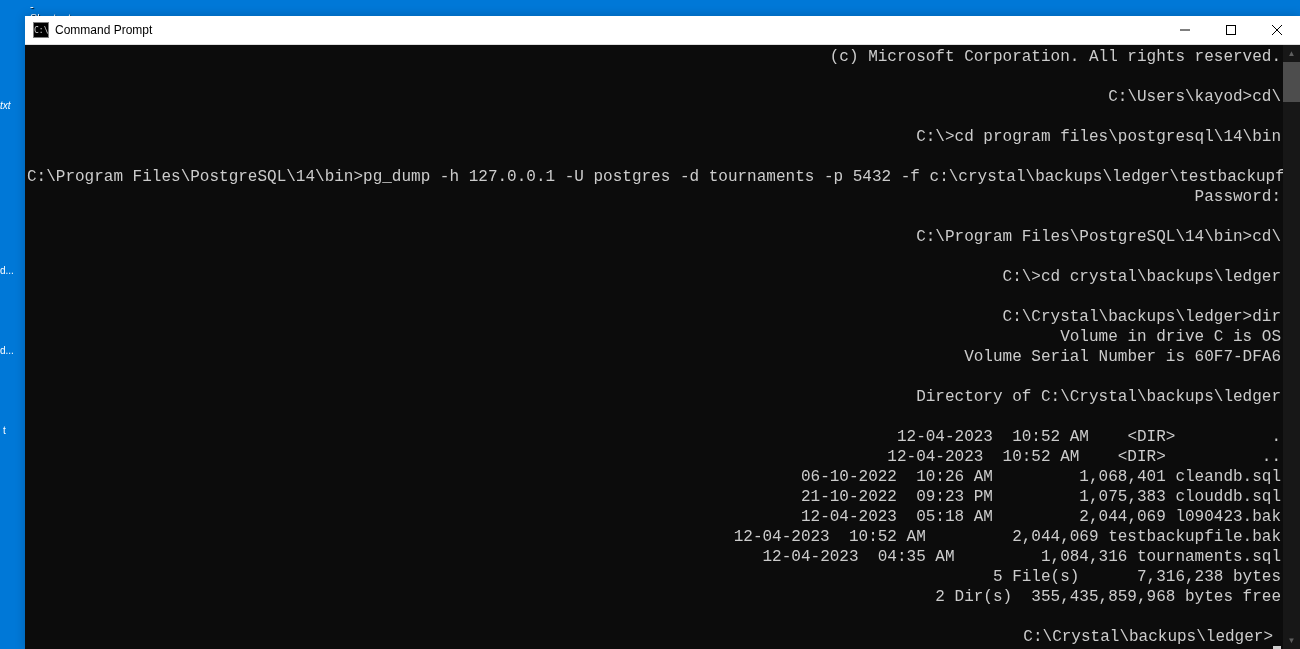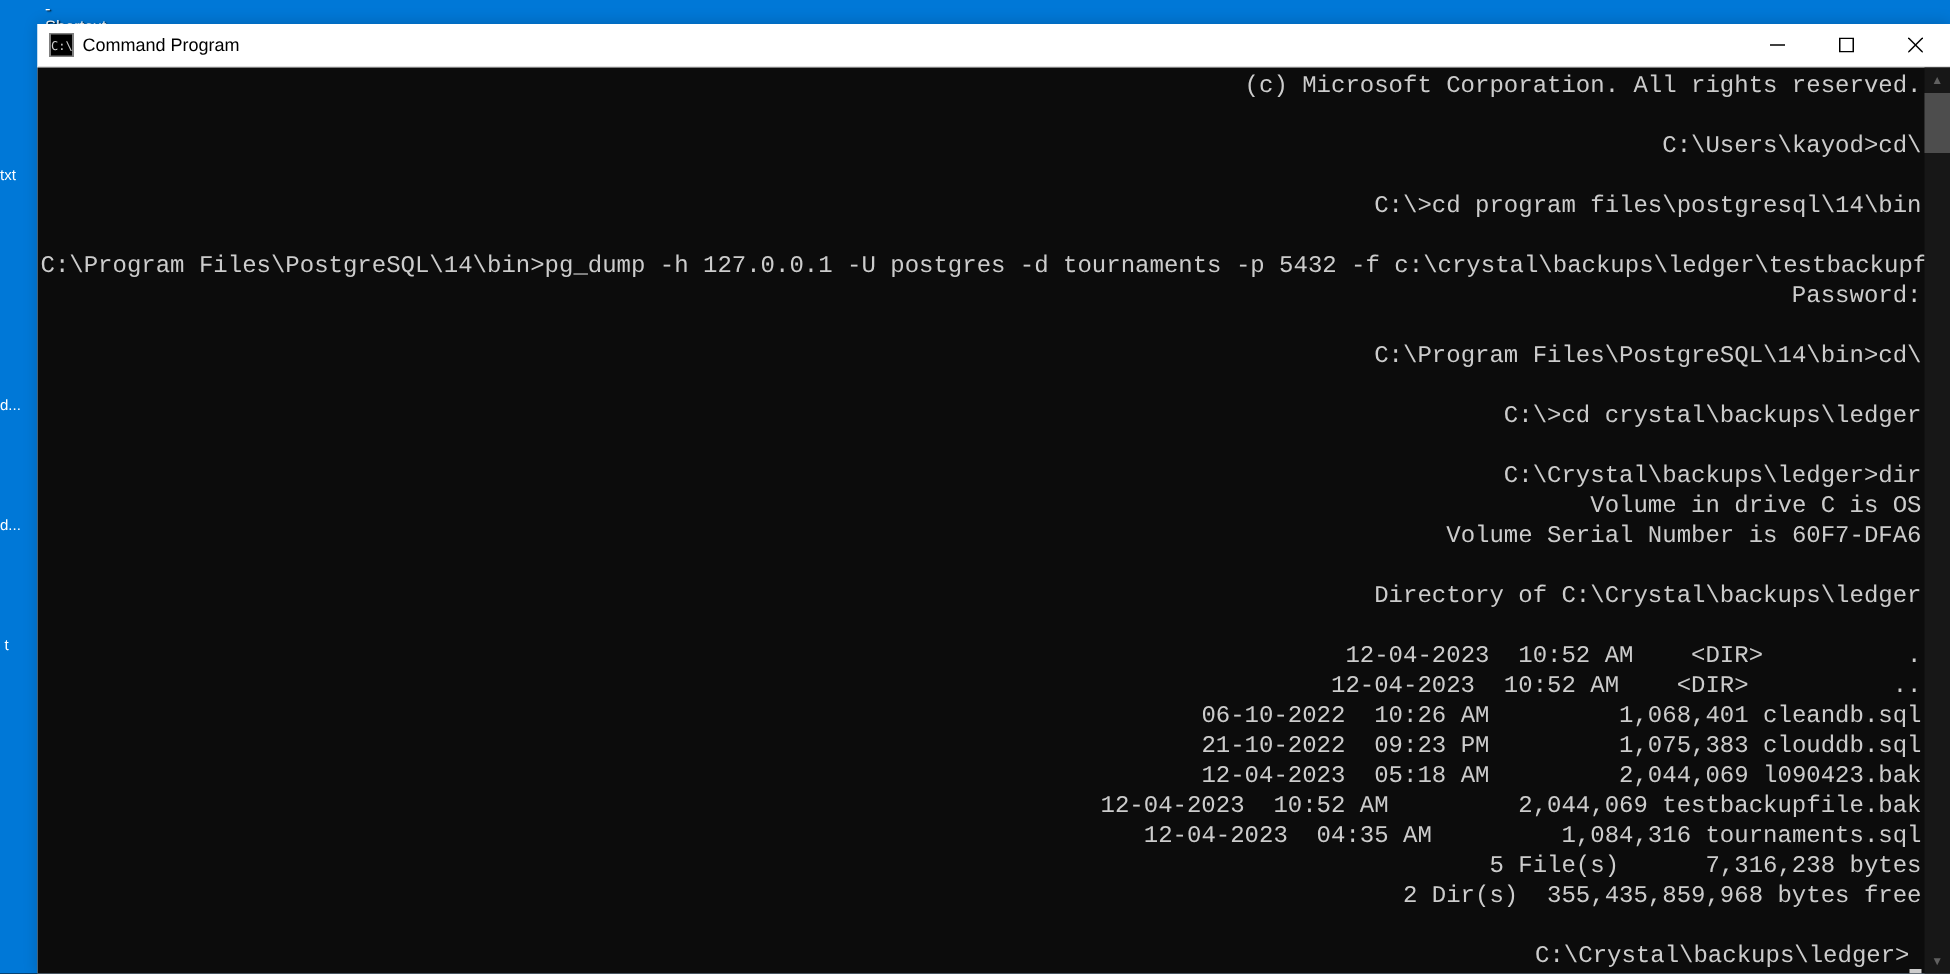--- a/index.html
+++ b/index.html
@@ -131,30 +131,30 @@
       background:#cccccc;
       vertical-align: bottom;
       margin-bottom: -2px;
     }
   </style>
 </head>
 <body>
 
 <div class="desktop-icons">
   <span class="desktop-label">- Shortcut</span>
-  <span class="icon-stub" style="top:112px;left:0;">txt</span>
+  <span class="icon-stub" style="top:100px;left:0;font-style:italic;">txt</span>
   <span class="icon-stub" style="top:265px;left:0;">d...</span>
   <span class="icon-stub" style="top:345px;left:0;">d...</span>
   <span class="icon-stub" style="top:425px;left:3px;">t</span>
 </div>
 
 <div class="cmd-window">
   <div class="titlebar">
     <div class="titlebar-icon">C:\</div>
-    <div class="titlebar-title">Command Program</div>
+    <div class="titlebar-title">Command Prompt</div>
     <div class="titlebar-controls">
       <button class="win-btn">
         <svg viewBox="0 0 10 10">
             <line x1="0" y1="5" x2="10" y2="5"></line>
           </svg>
       </button>
       <button class="win-btn">
         <svg viewBox="0 0 10 10">
             <rect x="0.5" y="0.5" width="9" height="9"></rect>
           </svg>

